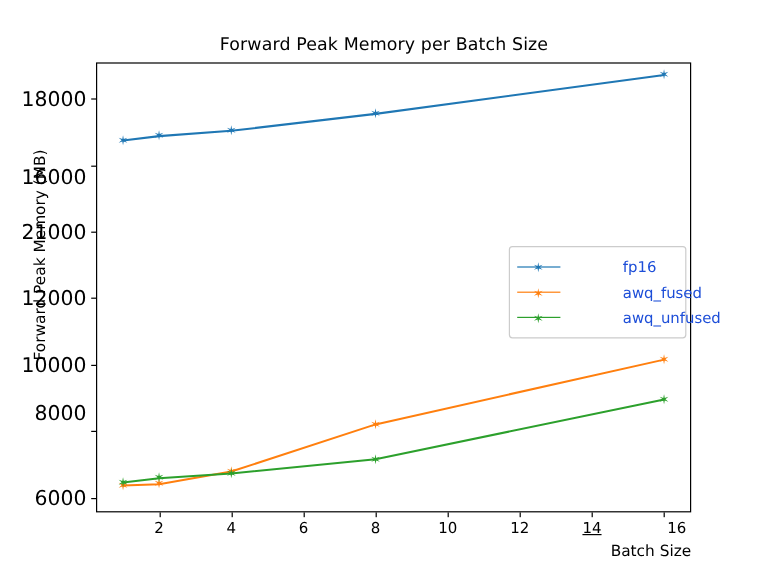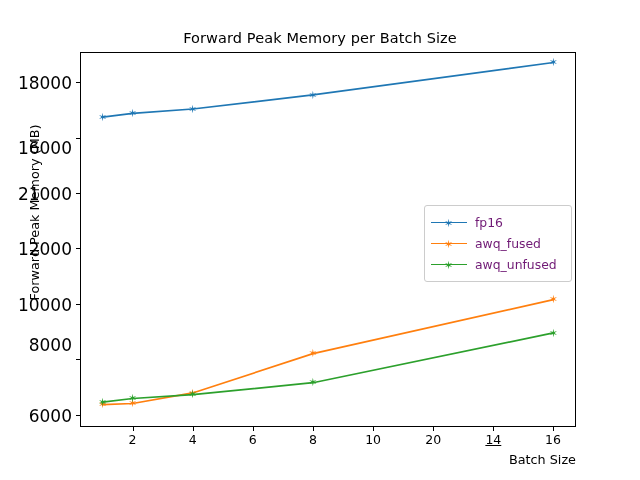--- a/index.html
+++ b/index.html
@@ -34,21 +34,21 @@
 
   #legend{
     position:absolute;left:424px;top:205px;width:148px;
     background:#ffffff;border:1px solid #cccccc;border-radius:3px;
     padding:6px 8px 6px 6px;box-sizing:border-box;
   }
   .legend-row{display:flex;align-items:center;height:21px;}
   .legend-sample{position:relative;width:36px;height:12px;margin-right:8px;flex:0 0 36px;}
   .legend-line{position:absolute;top:5px;left:0;width:36px;height:1.8px;}
   .legend-star{position:absolute;top:1px;left:13px;font-size:11px;line-height:11px;}
-  .legend-label{font-size:12.4px;color:#701a75;white-space:nowrap;}
+  .legend-label{font-size:12.4px;color:#1d4ed8;white-space:nowrap;margin-left:44px;}
 </style>
 </head>
 <body>
 
 <div id="figure">
 
   <div id="chart-title">Forward Peak Memory per Batch Size</div>
 
   <div id="ylabel">Forward Peak Memory (MB)</div>
   <div id="xlabel">Batch Size</div>
@@ -73,25 +73,25 @@
       <div class="xtick-wrap" style="left: 112.606px;">2</div>
       <div class="xtick-mark" style="left: 132.606px;"></div>
       <div class="xtick-wrap" style="left: 172.727px;">4</div>
       <div class="xtick-mark" style="left: 192.727px;"></div>
       <div class="xtick-wrap" style="left: 232.848px;">6</div>
       <div class="xtick-mark" style="left: 252.848px;"></div>
       <div class="xtick-wrap" style="left: 292.97px;">8</div>
       <div class="xtick-mark" style="left: 312.97px;"></div>
       <div class="xtick-wrap" style="left: 353.091px;">10</div>
       <div class="xtick-mark" style="left: 373.091px;"></div>
-      <div class="xtick-wrap" style="left: 413.212px;">20</div>
+      <div class="xtick-wrap" style="left: 413.212px;">12</div>
       <div class="xtick-mark" style="left: 433.212px;"></div>
       <div class="xtick-wrap" style="left: 473.333px; text-decoration: underline;">14</div>
       <div class="xtick-mark" style="left: 493.333px;"></div>
-      <div class="xtick-wrap" style="left: 521px; text-align: right;">16</div>
+      <div class="xtick-wrap" style="left: 544px;">16</div>
       <div class="xtick-mark" style="left: 553.455px;"></div>
     </div>
 
   <div id="plot-frame"></div>
 
   <svg id="plot-svg" viewBox="0 0 496 375" preserveAspectRatio="none">
     <g id="series-layer">
         <polyline points="22.55,65.04 52.61,61.44 112.73,57.01 232.97,42.90 473.45,10.52" fill="none" stroke="#1f77b4" stroke-width="1.7"></polyline>
         <text x="22.55" y="68.64" text-anchor="middle" font-size="11" fill="#1f77b4">✶</text>
         <text x="52.61" y="65.04" text-anchor="middle" font-size="11" fill="#1f77b4">✶</text>

